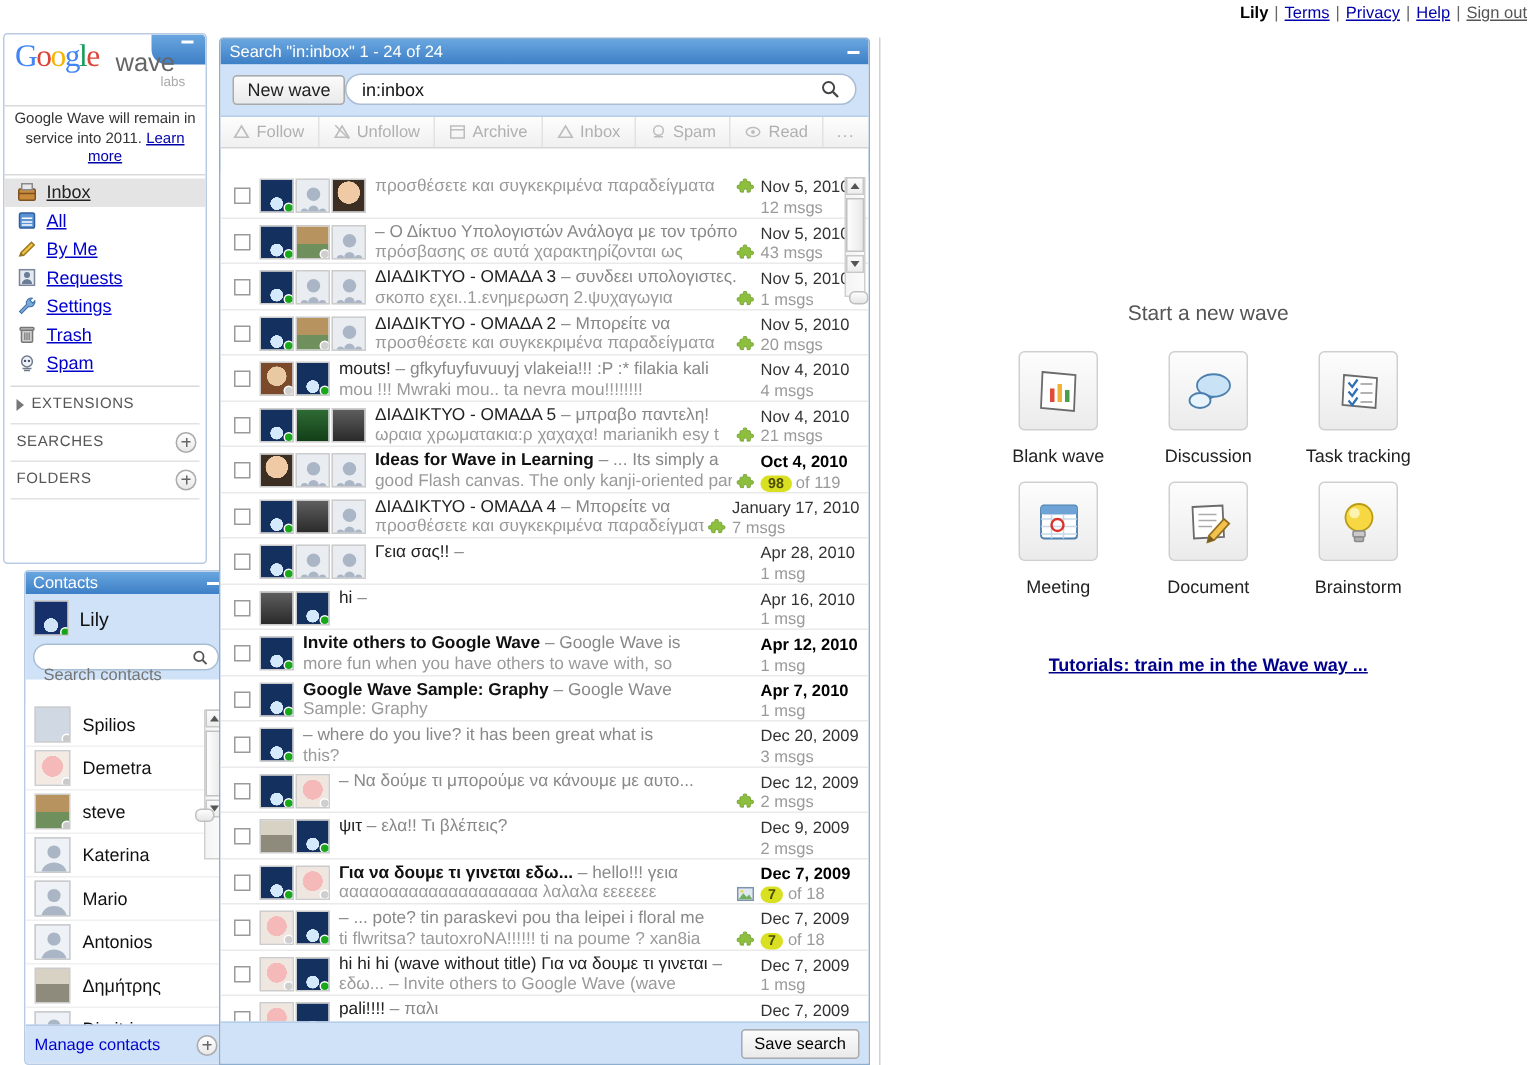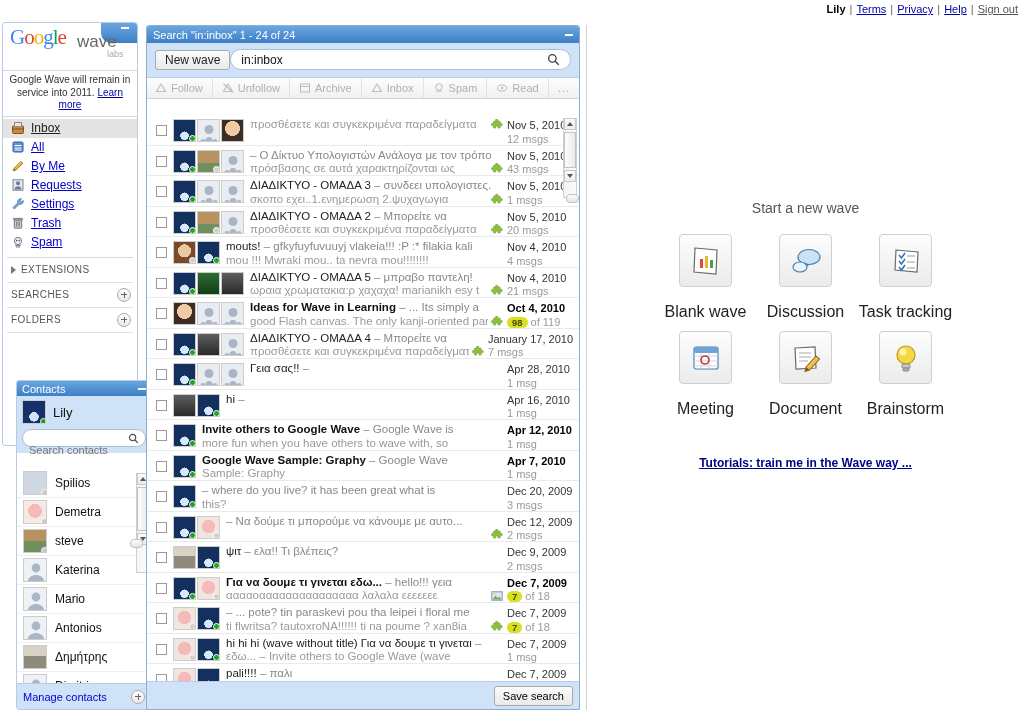--- a/index.html
+++ b/index.html
@@ -24,21 +24,21 @@
   #topbar a { color: #0000aa; text-decoration: underline; }
   #topbar a.muted { color: #555; }
 
   
   #leftcol {
     position: absolute; left: 0; top: 22px; width: 140px; height: 688px;
   }
 
   
   #navpanel {
-    position: absolute; left: 2px; top: 0; width: 136px; height: 424px;
+    position: absolute; left: 2px; top: 0; width: 136px; height: 354px;
     background: #ffffff;
     border: 1px solid #b9cbe3;
     border-radius: 3px;
   }
   #logobar {
     position: relative; height: 48px; overflow: hidden;
     border-bottom: 1px solid #d9d9d9;
   }
   .bluetab {
     position: absolute; right: 0; top: 0; width: 36px; height: 20px;
@@ -325,21 +325,21 @@
   #tilegrid {
     display: grid; grid-template-columns: repeat(3, 78px);
     column-gap: 22px; row-gap: 10px;
   }
   .tile { display: flex; flex-direction: column; align-items: center; cursor: pointer; }
   .tilebox {
     width: 53px; height: 53px; border: 1px solid #cfcfcf; border-radius: 4px;
     background: linear-gradient(#fdfdfd,#ebebeb);
     display: flex; align-items: center; justify-content: center;
   }
-  .tilelabel { margin-top: 16px; font-size: 16px; color: #222; white-space: nowrap; }
+  .tilelabel { margin-top: 10px; font-size: 12px; color: #222; white-space: nowrap; }
   #tutorials {
     margin-top: 38px; font-size: 12px; font-weight: bold;
     color: #00008b; text-decoration: underline;
   }
 </style>
 </head>
 <body>
 
 <div id="topbar">
   <span class="user">Lily</span>

